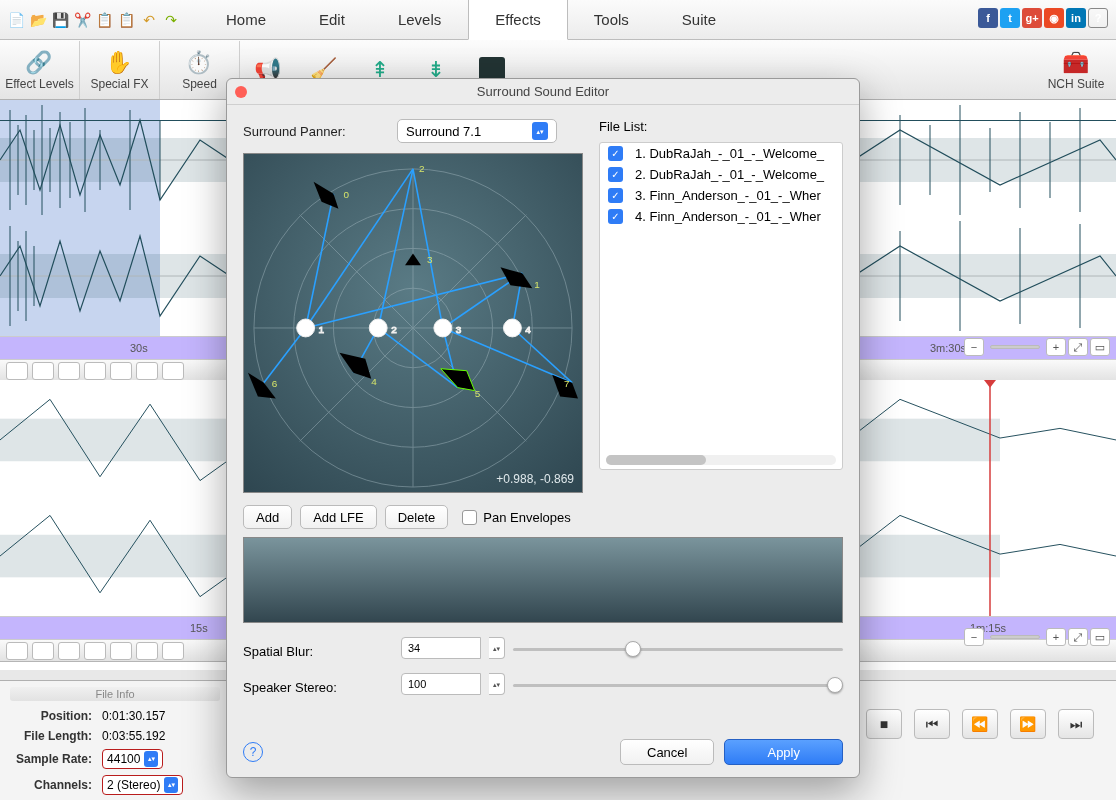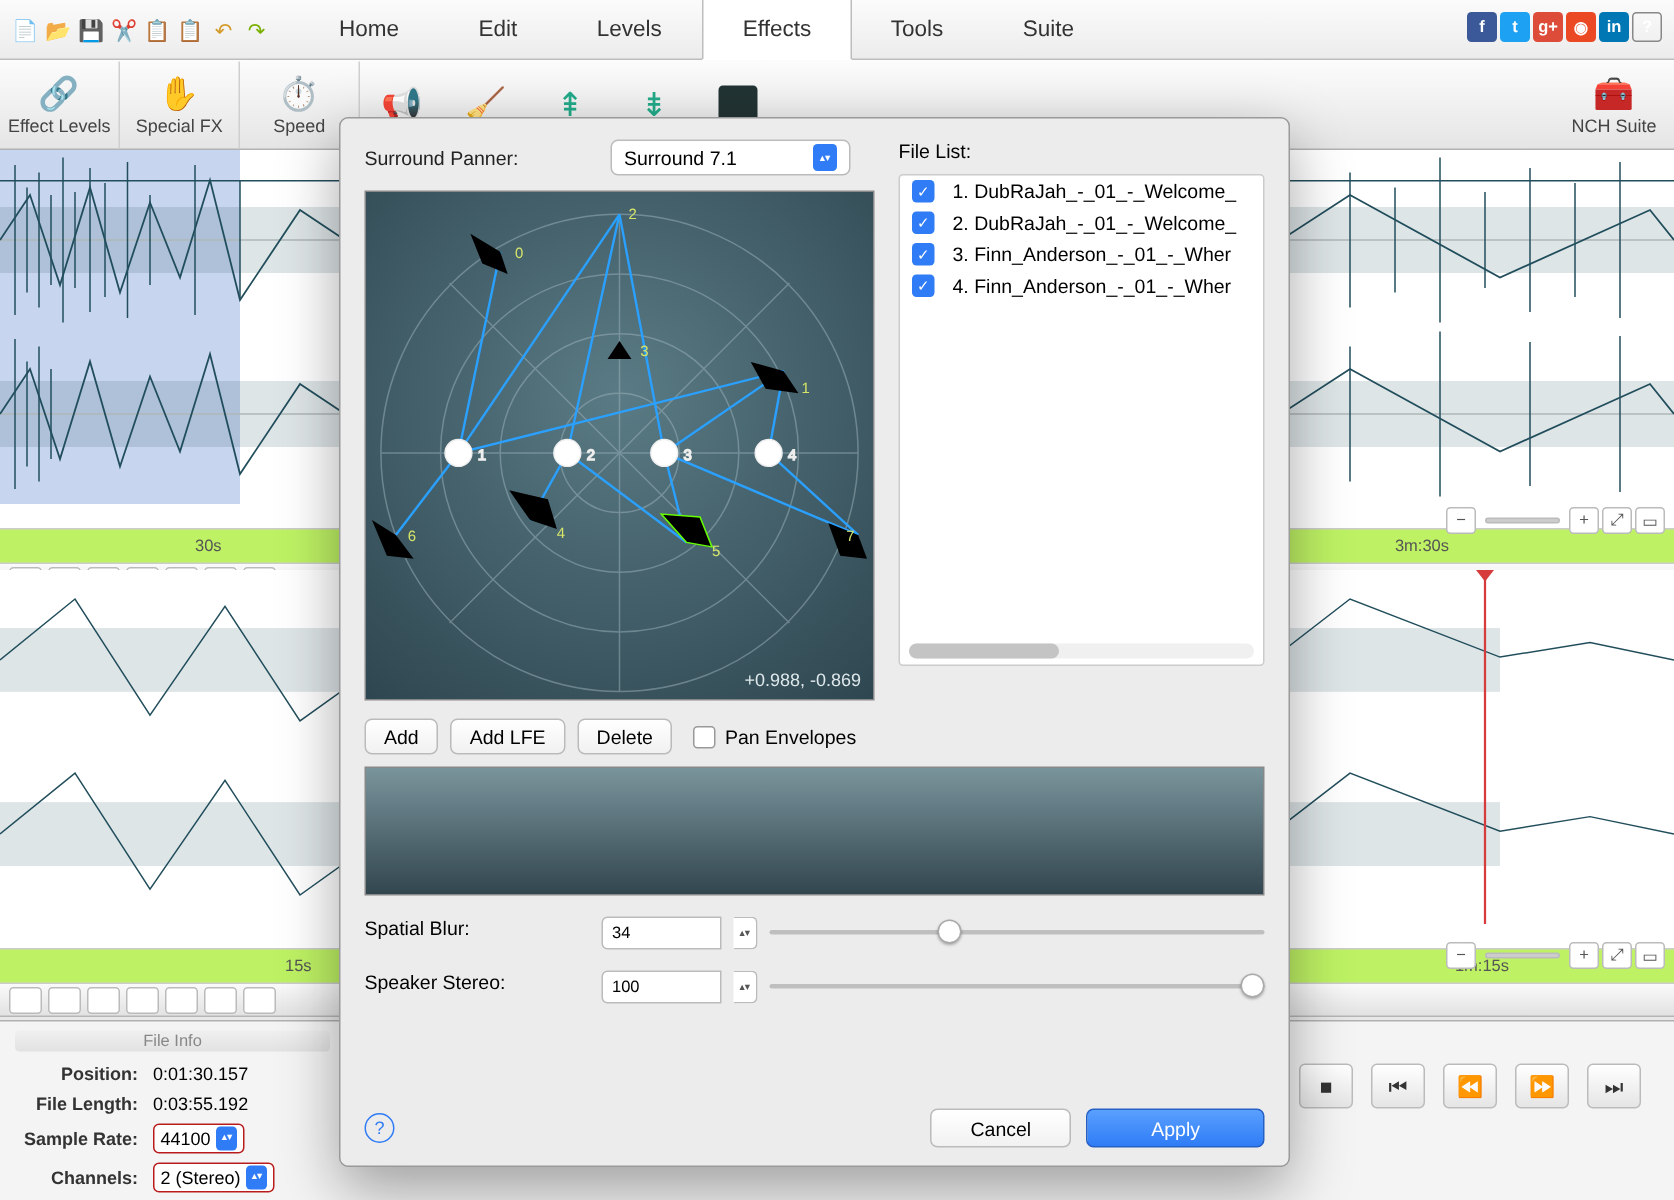--- a/index.html
+++ b/index.html
@@ -90,25 +90,24 @@
   .toolbar .spacer { flex: 1; }
 
   
   .waverow {
     position: relative; height: 280px;
     background: #fff;
     z-index: 1;
   }
   .waverow svg { width: 100%; height: 236px; display:block; }
   .timebar {
-    height: 24px; background:#bef264; border-top:1px solid #ccc;
+    height: 24px; background:#c4b5fd; border-top:1px solid #ccc;
     border-bottom:1px solid #ccc; font-size:11px; color:#555;
     display:flex; align-items:center; padding-left:100px;
     position:relative;
-    margin-top:16px;
   }
   .timebar .lbl { position:absolute; }
   .tool-strip {
     height: 22px; background: linear-gradient(#fafafa,#e2e2e2);
     border-bottom: 1px solid #b5b5b5;
     display:flex; align-items:center; gap:4px; padding:0 6px;
   }
   .tool-strip span {
     width: 22px; height:18px; border:1px solid #bbb; border-radius:3px;
     background:#fff; display:inline-block;
@@ -183,21 +182,21 @@
   .modal-titlebar {
     height:26px; display:flex; align-items:center; justify-content:center;
     border-bottom:1px solid #cfcfcf; position:relative;
     font-size:13px; color:#444;
   }
   .modal-titlebar .dots { position:absolute; left:8px; display:flex; gap:7px;}
   .modal-titlebar .dot { width:12px;height:12px;border-radius:50%;}
   .dot-r{background:#ff5f57;}
   .modal-body { padding:14px 16px 12px; flex:1; display:flex; flex-direction:column;}
 
-  .row { display:flex; align-items:center; margin-bottom:10px; gap:14px;}
+  .row { display:flex; align-items:center; margin-bottom:10px; gap:4px;}
   .row label { width:150px; font-size:13px; color:#222;}
   .panner-select {
     flex: 0 0 160px;
     display:flex; align-items:center; border:1px solid #bbb;
     border-radius:5px; background:#fff; height:24px; padding:0 8px;
     justify-content:space-between;
   }
   .panner-select .arrows {
     width:16px; height:18px; background:#2f7cf6; border-radius:3px;
     display:flex; flex-direction:column; align-items:center; justify-content:center;
@@ -242,21 +241,21 @@
   }
   .chk-label {display:flex;align-items:center;gap:6px;font-size:13px;margin-left:6px;}
   .chk-box{width:15px;height:15px;border:1px solid #999;border-radius:3px;background:#fff;}
 
   .pan-envelope {
     height:86px; margin-top:8px;
     background: linear-gradient(#7a949c, #32464f);
     border:1px solid #888;
   }
 
-  .param-row {display:flex;align-items:flex-start;gap:8px;margin-top:14px;}
+  .param-row {display:flex;align-items:flex-end;gap:8px;margin-top:14px;}
   .param-row label{width:150px;font-size:13px;}
   .num-field {
     width:80px;height:22px;border:1px solid #bbb;border-radius:4px 0 0 4px;
     background:#fff;padding:0 6px;font-size:11px;display:flex;align-items:center;
   }
   .stepper{
     width:16px;height:22px;border:1px solid #bbb;border-left:none;
     border-radius:0 4px 4px 0;background:#fff;display:flex;flex-direction:column;
     font-size:7px;color:#555;align-items:center;justify-content:center;line-height:7px;
   }
@@ -511,20 +510,26 @@
       <div class="pb-btn">■</div>
       <div class="pb-btn">⏮</div>
       <div class="pb-btn">⏪</div>
       <div class="pb-btn">⏩</div>
       <div class="pb-btn">⏭</div>
     </div>
   </div>
 </div>
 
 <div class="modal">
+  <div class="modal-titlebar">
+    <div class="dots">
+      <div class="dot dot-r"></div>
+    </div>
+    <span>Surround Sound Editor</span>
+  </div>
 
   <div class="modal-body">
     <div style="display:flex;gap:16px;align-items:flex-start;">
 
       <div style="flex:0 0 340px;">
         <div class="row">
           <label>Surround Panner:</label>
           <div class="panner-select">
             <span>Surround 7.1</span>
             <span class="arrows">▴▾</span>

